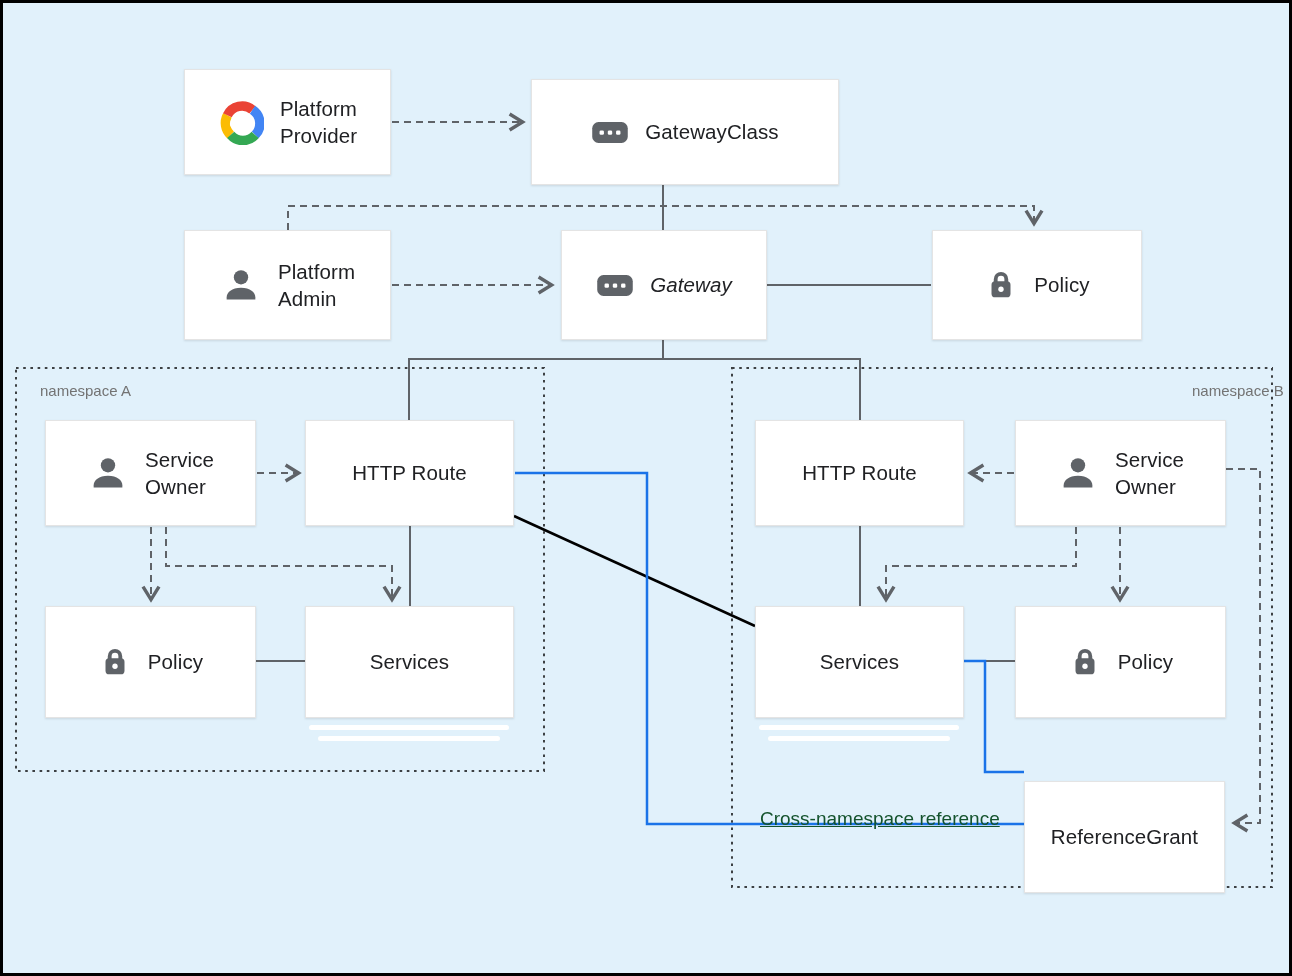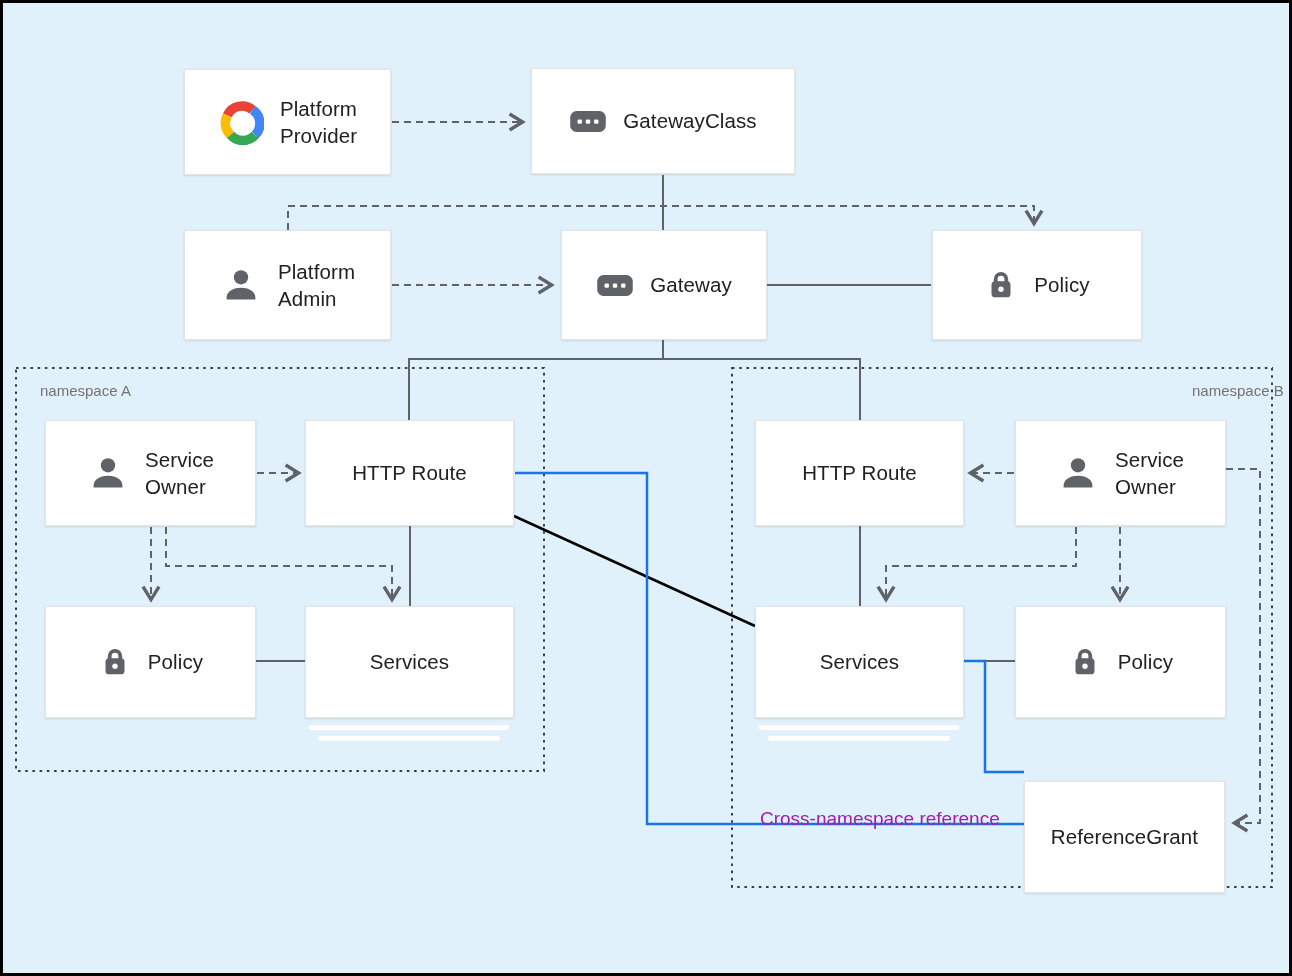--- a/index.html
+++ b/index.html
@@ -34,22 +34,23 @@
   .icon{display:flex;align-items:center;justify-content:center;flex:0 0 auto;}
   .ns-label{
     position:absolute;
     font-size:15px;
     color:#737373;
     z-index:3;
   }
   .annotation{
     position:absolute;
     font-size:19px;
-    color:#a21caf;
+    color:#14532d;
     z-index:3;
+    text-decoration:underline;
   }
   .stack-bar{
     position:absolute;
     background:#fff;
     border-radius:3px;
     height:5px;
     z-index:2;
   }
 </style>
 </head>
@@ -111,21 +112,21 @@
           <circle cx="24.5" cy="21.5" r="7"></circle>
           <circle cx="30.5" cy="26.5" r="5"></circle>
           <rect x="17.5" y="26" width="13.5" height="5.6"></rect>
         </g>
       </svg>
     </span>
     <span class="label">Platform
 Provider</span>
   </div>
 
-  <div class="node" style="left:528px;top:65px;width:264px;height:106px;">
+  <div class="node" style="left:528px;top:76px;width:308px;height:106px;">
     <span class="icon">
       <svg width="38" height="23" viewBox="0 0 36 22">
         <rect x="1" y="1" width="34" height="20" rx="6" fill="#5f6368"></rect>
         <g fill="#ffffff">
           <rect x="8" y="9" width="4.2" height="4.2" rx="1.3"></rect>
           <rect x="15.9" y="9" width="4.2" height="4.2" rx="1.3"></rect>
           <rect x="23.8" y="9" width="4.2" height="4.2" rx="1.3"></rect>
         </g>
       </svg>
     </span>
@@ -136,21 +137,21 @@
     <span class="icon">
       <svg width="42" height="42" viewBox="0 0 24 24" fill="#5f6368">
         <circle cx="12" cy="7.6" r="4.1"></circle>
         <path d="M12,13.6 c-5.2,0 -8.2,2.6 -8.2,5.4 v1.3 h16.4 v-1.3 c0,-2.8 -3,-5.4 -8.2,-5.4 z"></path>
       </svg>
     </span>
     <span class="label">Platform
 Admin</span>
   </div>
 
-  <div class="node" style="left:558px;top:227px;width:206px;height:110px;">
+  <div class="node" style="left:558px;top:227px;width:206px;height:110px;font-style:italic;">
     <span class="icon">
       <svg width="38" height="23" viewBox="0 0 36 22">
         <rect x="1" y="1" width="34" height="20" rx="6" fill="#5f6368"></rect>
         <g fill="#ffffff">
           <rect x="8" y="9" width="4.2" height="4.2" rx="1.3"></rect>
           <rect x="15.9" y="9" width="4.2" height="4.2" rx="1.3"></rect>
           <rect x="23.8" y="9" width="4.2" height="4.2" rx="1.3"></rect>
         </g>
       </svg>
     </span>

